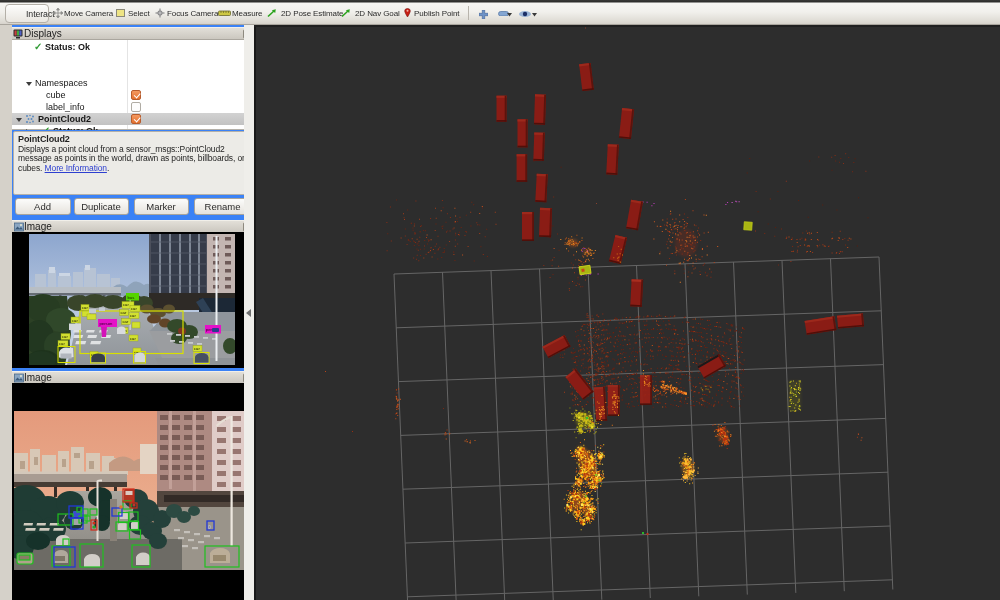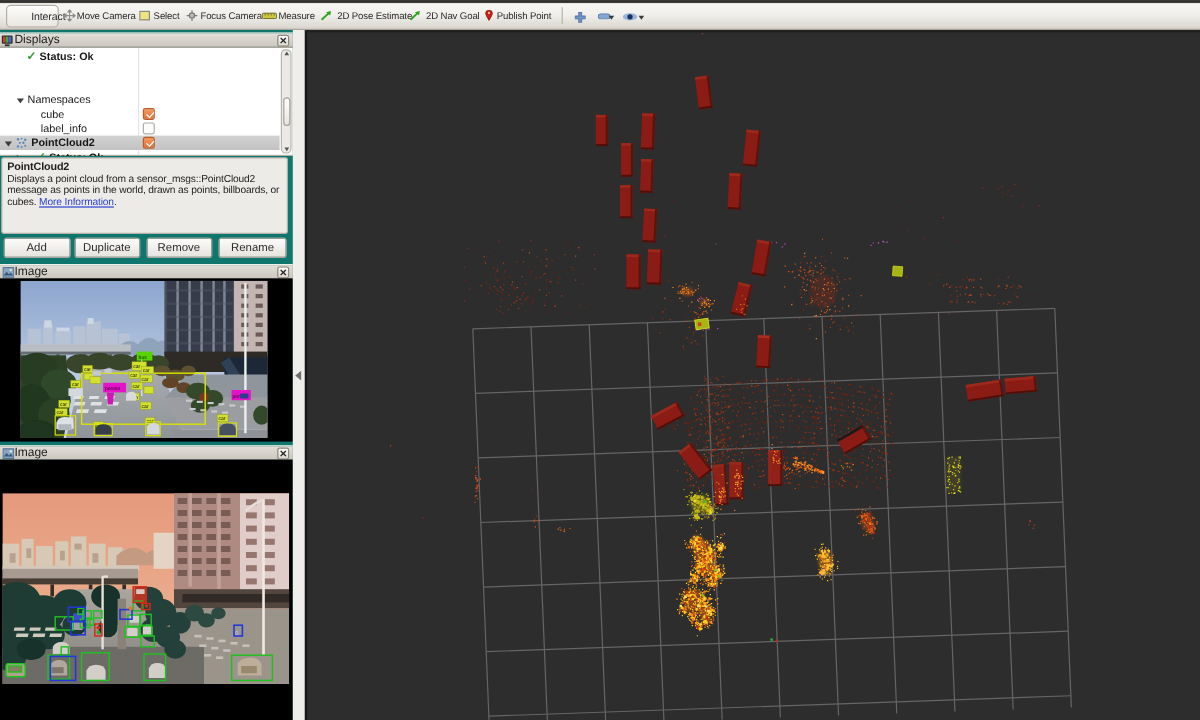--- a/index.html
+++ b/index.html
@@ -3,21 +3,21 @@
 *{margin:0;padding:0;box-sizing:border-box}
 svg{display:block}
 html,body{width:1000px;height:600px;overflow:hidden;background:#d5d1c9;
 font-family:"Liberation Sans",sans-serif;position:relative}
 #toolbar{position:absolute;left:0;top:0;width:1000px;height:25px;
 background:linear-gradient(#3a3a38 0,#2c2c2a 2px,#f7f6f3 3px,#f1f0ec 12px,#dddad3 22px,#d2cec7 25px);
 border-bottom:1px solid #a9a59d}
 .tbtn{position:absolute;top:4px;height:19px;font-size:8px;color:#2b2b2b;display:flex;align-items:center;white-space:nowrap;letter-spacing:-0.1px}
 #btn-interact{left:5px;width:44px;font-size:8.8px;border:1px solid #b4b0a8;border-radius:4px;
 background:linear-gradient(#fdfdfc,#e9e6e0);padding-left:18px;box-shadow:inset 0 1px 0 #fff}
-#left{position:absolute;left:0;top:25px;width:246px;height:575px;background:#0f766e}
+#left{position:absolute;left:12px;top:25px;width:246px;height:575px;background:#3b82f6}
 .ptitle{position:absolute;left:0;width:244px;height:13px;
 background:linear-gradient(#e2dfd8,#cbc7bf);border-top:1px solid #f1efe9;border-bottom:1px solid #aaa69e;
 font-size:10px;color:#1c1c1c;line-height:12px}
 .ptitle .tx{position:absolute;left:12px;top:0}
 .pclose{position:absolute;right:3px;top:1px;width:10px;height:10px;border:1px solid #8d897f;border-radius:2px;
 background:linear-gradient(#fbfaf8,#dcd8d0);font-size:8px;line-height:9px;text-align:center;color:#222;font-weight:bold}
 #tree{position:absolute;left:0;top:15px;width:244px;height:90px;background:#fff;border-bottom:1px solid #b4b0a8}
 .trow{position:absolute;left:0;width:233px;height:12px;font-size:9px;color:#161616;line-height:12px}
 .trow .lab{position:absolute;white-space:nowrap}
 .trow .val{position:absolute;left:118px;white-space:nowrap}
@@ -185,21 +185,21 @@
       </div>
       <div id="scroll">
         <div style="position:absolute;left:2px;top:1px;width:0;height:0;border-left:2.5px solid transparent;border-right:2.5px solid transparent;border-bottom:3.5px solid #555"></div>
         <div id="thumb"></div>
         <div style="position:absolute;left:2px;bottom:1px;width:0;height:0;border-left:2.5px solid transparent;border-right:2.5px solid transparent;border-top:3.5px solid #555"></div>
       </div>
     </div>
 <div id="desc"><b>PointCloud2</b><br>Displays a point cloud from a sensor_msgs::PointCloud2<br>message as points in the world, drawn as points, billboards, or<br>cubes. <a>More Information</a>.</div>
 <div class="pbtn" style="left:2.5px;width:56px">Add</div>
     <div class="pbtn" style="left:61.5px;width:55px">Duplicate</div>
-    <div class="pbtn" style="left:121.5px;width:55px">Remove</div>
+    <div class="pbtn" style="left:121.5px;width:55px">Marker</div>
     <div class="pbtn" style="left:182px;width:57px">Rename</div>
     <div class="ptitle" style="top:195px">
       <span style="position:absolute;left:2px;top:1px">
         <svg width="10" height="10" viewBox="0 0 10 10" style="">
           <rect x="0.5" y="1" width="9" height="8" fill="#8aa6c2" stroke="#4a6a8a" stroke-width="0.8"></rect>
           <path d="M1 7.5 L3.5 4.5 L5.5 6.5 L7 5 L9 7.5 Z" fill="#3a5a7a"></path>
           <circle cx="7" cy="3" r="1" fill="#e8e8d0"></circle>
         </svg>
       </span>
       <span class="tx">Image</span>

